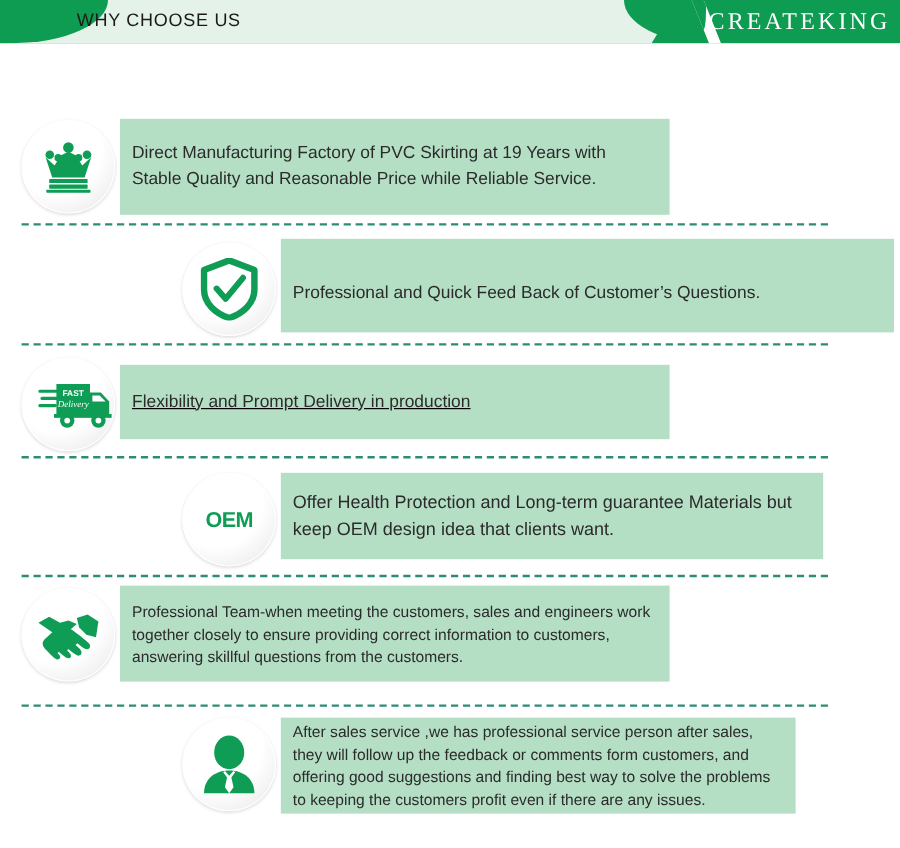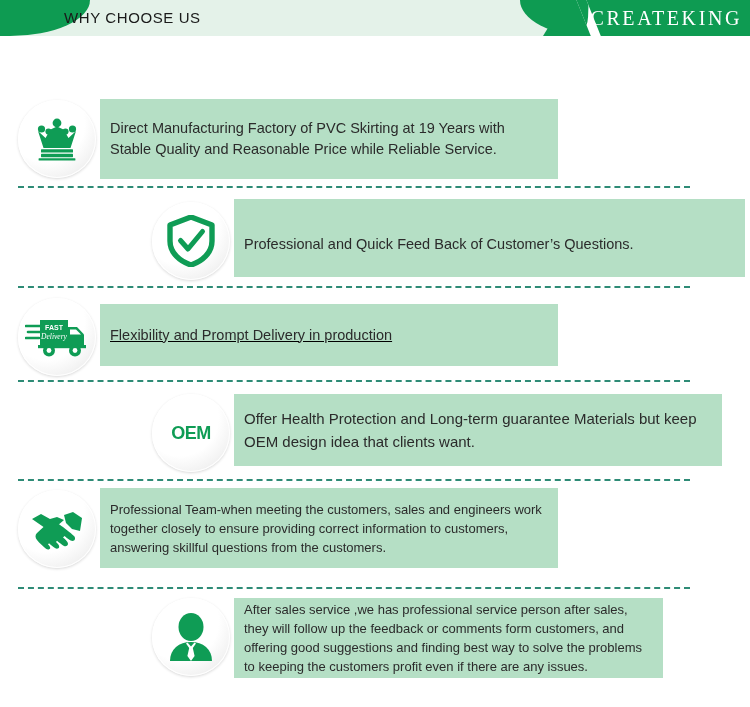--- a/index.html
+++ b/index.html
@@ -153,26 +153,26 @@
 
   
   #row1 .badge   { left: 18px;  top: 64px; }
   #row1 .textbox { left: 100px; top: 63px; width: 458px; height: 80px; padding: 8px 10px 8px 10px; }
   #row1 .textbox p { font-size: 14.5px; line-height: 21px; }
 
   #row2 .badge   { left: 152px; top: 166px; }
   #row2 .textbox { left: 234px; top: 163px; width: 511px; height: 78px; padding: 8px 10px; }
   #row2 .textbox p { font-size: 14.5px; line-height: 21px; margin-top: 12px; }
 
-  #row3 .badge   { left: 18px;  top: 262px; }
+  #row3 .badge   { left: 18px;  top: 262px; justify-content: flex-end; }
   #row3 .textbox { left: 100px; top: 268px; width: 458px; height: 62px; padding: 8px 10px; text-decoration: underline; }
   #row3 .textbox p { font-size: 14.5px; line-height: 21px; }
 
   #row4 .badge   { left: 152px; top: 358px; }
-  #row4 .textbox { left: 234px; top: 358px; width: 488px; height: 72px; padding: 8px 10px; }
+  #row4 .textbox { left: 234px; top: 358px; width: 452px; height: 72px; padding: 8px 10px; }
   #row4 .textbox p { font-size: 15px; line-height: 23px; }
 
   #row5 .badge   { left: 18px;  top: 454px; }
   #row5 .textbox { left: 100px; top: 452px; width: 458px; height: 80px; padding: 23px 10px; }
   #row5 .textbox p { font-size: 13px; line-height: 19px; }
 
   #row6 .badge   { left: 152px; top: 562px; }
   #row6 .textbox { left: 234px; top: 562px; width: 429px; height: 80px; padding: 4px 10px; }
   #row6 .textbox p { font-size: 13px; line-height: 19px; }
 

